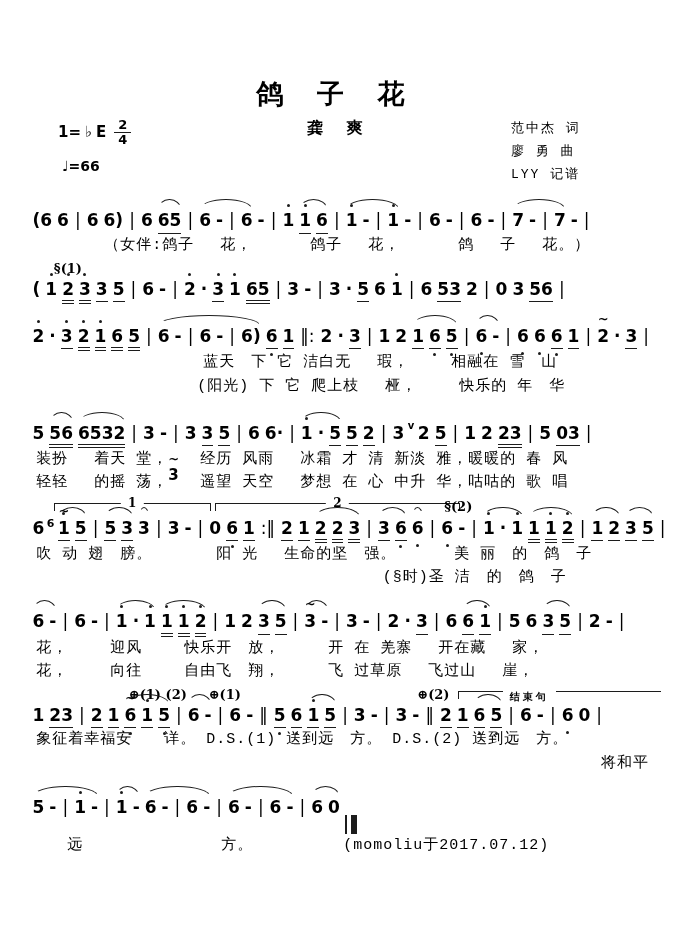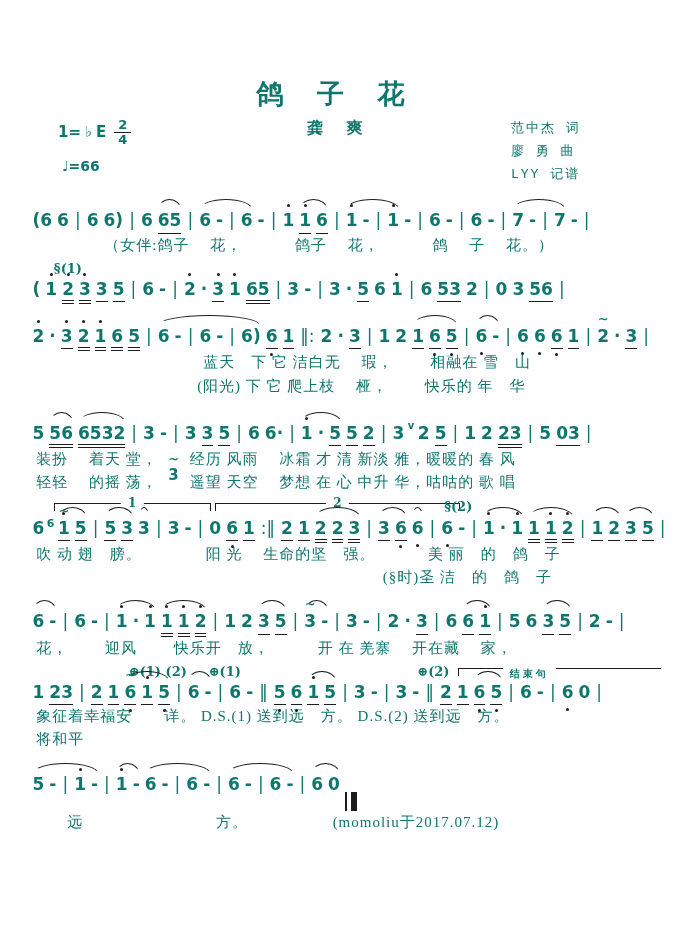--- a/index.html
+++ b/index.html
@@ -1,17 +1,17 @@
 <!DOCTYPE html>
 <html><head>
 <meta charset="utf-8">
 <style>
   html,body{margin:0;padding:0;background:#888;}
   .page{position:relative;width:673px;height:925px;margin:0 auto;background:#fff;
-        color:#0f766e;overflow:hidden;box-sizing:border-box;}
+        color:#000000;overflow:hidden;box-sizing:border-box;}
   
   .hdr{position:relative;padding-top:76px;}
   .title{text-align:center;font-family:"DejaVu Serif","Liberation Serif",serif;
          font-size:27px;font-weight:700;letter-spacing:12px;}
   .hrow{display:flex;justify-content:space-between;align-items:flex-start;
         padding:6px 58px 0 58px;}
   .keysig{font-family:"DejaVu Sans",sans-serif;font-size:15px;font-weight:700;
           display:flex;align-items:center;gap:4px;}
   .frac{display:inline-block;text-align:center;font-size:13px;line-height:1.05;margin-left:4px;}
   .fnum{display:block;border-bottom:1.6px solid #1c1c1c;padding:0 4px;}
@@ -49,21 +49,21 @@
   .mark{position:absolute;top:2px;font-family:"DejaVu Serif",serif;font-size:13px;
         font-weight:700;white-space:nowrap;}
   .altnote{font-size:15px;font-family:"DejaVu Sans",sans-serif;}
   .volta{position:absolute;top:6px;height:7px;border-top:1.6px solid #1c1c1c;
          border-left:1.6px solid #1c1c1c;border-right:1.6px solid #1c1c1c;}
   .volta.ending{border-right:none;}
   .vlabel{position:absolute;top:-8px;left:50%;transform:translateX(-50%);
           background:#fff;padding:0 7px;font-size:12px;font-weight:700;
           font-family:"DejaVu Serif",serif;}
   .ending .vlabel{left:44px;transform:none;top:-2px;font-size:10px;letter-spacing:3px;}
-  .lrow{font-family:Liberation Serif, serif;font-size:15px;
+  .lrow{font-family:Liberation Mono, monospace;font-size:15px;
         white-space:pre;line-height:1.55;letter-spacing:1px;}
 </style>
 </head>
 <body>
 
 <div class="page">
   <div class="hdr">
     <div class="title">鸽 子 花</div>
     <div class="hrow">
       <div class="keysig">
@@ -113,30 +113,31 @@
           <span class="vlabel">2</span>
         </div>
         <span class="mark" style="left: 66%;">§(2)</span>
         <div class="nrow"><span class="grp"><span class="tk">6</span><span class="tk g">6</span></span><span class="grp arc"><span class="tk u1">1<i class="dA"></i><i class="tL">~</i></span><span class="tk u1">5</span></span><span class="grp"><span class="tk bar">|</span></span><span class="grp arc"><span class="tk u1">5</span><span class="tk u1">3</span></span><span class="grp arc"><span class="tk">3</span></span><span class="grp"><span class="tk bar">|</span><span class="tk">3</span><span class="tk">-</span><span class="tk bar">|</span><span class="tk">0</span><span class="tk u1">6<i class="dB"></i></span><span class="tk u1">1</span><span class="tk bar">:‖</span><span class="tk u1">2</span><span class="tk u1">1</span></span><span class="grp arc"><span class="tk u2">2</span><span class="tk u2">2</span><span class="tk u2">3</span></span><span class="grp"><span class="tk bar">|</span></span><span class="grp arc"><span class="tk u1">3</span><span class="tk u1">6<i class="dB"></i></span></span><span class="grp arc"><span class="tk">6<i class="dB"></i></span></span><span class="grp"><span class="tk bar">|</span><span class="tk">6<i class="dB"></i></span><span class="tk">-</span><span class="tk bar">|</span></span><span class="grp arc"><span class="tk">1<i class="dA"></i></span><span class="tk">·</span><span class="tk">1<i class="dA"></i></span></span><span class="grp arc"><span class="tk u2">1</span><span class="tk u2">1<i class="dA"></i></span><span class="tk u2">2<i class="dA"></i></span></span><span class="grp"><span class="tk bar">|</span></span><span class="grp arc"><span class="tk u1">1</span><span class="tk u1">2</span></span><span class="grp arc"><span class="tk u1">3</span><span class="tk u1">5</span></span><span class="grp"><span class="tk bar">|</span></span></div>
         <div class="lrow" style="padding-left: 1%;">吹 动 翅　膀。　　　　阳 光　 生命的坚　强。　　　 美 丽　的　鸽　子</div>
         <div class="lrow" style="padding-left: 57%;">(§时)圣 洁　的　鸽　子</div>
       </div>
       <div class="sys">
         <div class="nrow"><span class="grp arc"><span class="tk">6</span><span class="tk">-</span></span><span class="grp"><span class="tk bar">|</span><span class="tk">6</span><span class="tk">-</span><span class="tk bar">|</span></span><span class="grp arc"><span class="tk">1<i class="dA"></i></span><span class="tk">·</span><span class="tk">1<i class="dA"></i></span></span><span class="grp arc"><span class="tk u2">1<i class="dA"></i></span><span class="tk u2">1<i class="dA"></i></span><span class="tk u2">2<i class="dA"></i></span></span><span class="grp"><span class="tk bar">|</span><span class="tk">1</span><span class="tk">2</span></span><span class="grp arc"><span class="tk u1">3</span><span class="tk u1">5</span></span><span class="grp"><span class="tk bar">|</span></span><span class="grp arc"><span class="tk">3<i class="tL">~</i></span><span class="tk">-</span></span><span class="grp"><span class="tk bar">|</span><span class="tk">3</span><span class="tk">-</span><span class="tk bar">|</span><span class="tk">2</span><span class="tk">·</span><span class="tk u1">3</span><span class="tk bar">|</span><span class="tk">6</span></span><span class="grp arc"><span class="tk u1">6</span><span class="tk u1">1<i class="dA"></i></span></span><span class="grp"><span class="tk bar">|</span><span class="tk">5</span><span class="tk">6</span></span><span class="grp arc"><span class="tk u1">3</span><span class="tk u1">5</span></span><span class="grp"><span class="tk bar">|</span><span class="tk">2</span><span class="tk">-</span><span class="tk bar">|</span></span></div>
         <div class="lrow" style="padding-left: 1%;">花，　　 迎风　　 快乐开　放，　　　开 在 羌寨　 开在藏　 家，</div>
+        <div class="lrow" style="padding-left: 1%;">花，　　 向往　　 自由飞　翔，　　　飞 过草原　 飞过山　 崖，</div>
       </div>
       <div class="sys">
         <span class="mark" style="left: 12%; margin-left: 48px;">⊕(1) (2)</span>
         <span class="mark" style="left: 31%;">⊕(1)</span>
         <span class="mark" style="left: 62%;">⊕(2)</span>
         <div class="volta ending" style="left: 68%; width: 30%;">
           <span class="vlabel">结束句</span>
         </div>
         <div class="nrow"><span class="grp"><span class="tk">1</span><span class="tk u1">23</span><span class="tk bar">|</span><span class="tk u1">2</span><span class="tk u1">1</span></span><span class="grp arc"><span class="tk u1">6<i class="dB"></i><i class="tL">~</i></span><span class="tk u1">1<i class="dA"></i></span><span class="tk u1">5<i class="dB"></i></span></span><span class="grp"><span class="tk bar">|</span></span><span class="grp arc"><span class="tk">6</span><span class="tk">-</span></span><span class="grp"><span class="tk bar">|</span><span class="tk">6</span><span class="tk">-</span><span class="tk bar">‖</span><span class="tk u1">5<i class="dB"></i></span><span class="tk u1">6<i class="dB"></i></span></span><span class="grp arc"><span class="tk u1">1<i class="dA"></i></span><span class="tk u1">5</span></span><span class="grp"><span class="tk bar">|</span><span class="tk">3</span><span class="tk">-</span><span class="tk bar">|</span><span class="tk">3</span><span class="tk">-</span><span class="tk bar">‖</span><span class="tk u1">2</span><span class="tk u1">1</span></span><span class="grp arc"><span class="tk u1">6<i class="dB"></i></span><span class="tk u1">5<i class="dB"></i></span></span><span class="grp"><span class="tk bar">|</span><span class="tk">6</span><span class="tk">-</span><span class="tk bar">|</span><span class="tk">6<i class="dB"></i></span><span class="tk">0</span><span class="tk bar">|</span></span></div>
         <div class="lrow" style="padding-left: 1%;">象征着幸福安　　详。 D.S.(1) 送到远　方。 D.S.(2) 送到远　方。</div>
-        <div class="lrow" style="padding-left: 1%;">将和平</div>
+        <div class="lrow" style="padding-left: 1%; text-align: right;">将和平</div>
       </div>
       <div class="sys">
         <div class="nrow"><span class="grp arc"><span class="tk">5</span><span class="tk">-</span><span class="tk bar">|</span><span class="tk">1<i class="dA"></i></span><span class="tk">-</span></span><span class="grp"><span class="tk bar">|</span></span><span class="grp arc"><span class="tk">1<i class="dA"></i></span><span class="tk">-</span></span><span class="grp arc"><span class="tk">6</span><span class="tk">-</span><span class="tk bar">|</span><span class="tk">6</span><span class="tk">-</span></span><span class="grp"><span class="tk bar">|</span></span><span class="grp arc"><span class="tk">6</span><span class="tk">-</span><span class="tk bar">|</span><span class="tk">6</span><span class="tk">-</span></span><span class="grp"><span class="tk bar">|</span></span><span class="grp arc"><span class="tk">6</span><span class="tk">0</span></span><span class="grp"><span class="tk final">‖</span></span></div>
         <div class="lrow" style="padding-left: 6%;">远　　　　　　　　 方。　　　　　 (momoliu于2017.07.12)</div>
       </div>
     </div>
 </div>
 
 </body></html>

